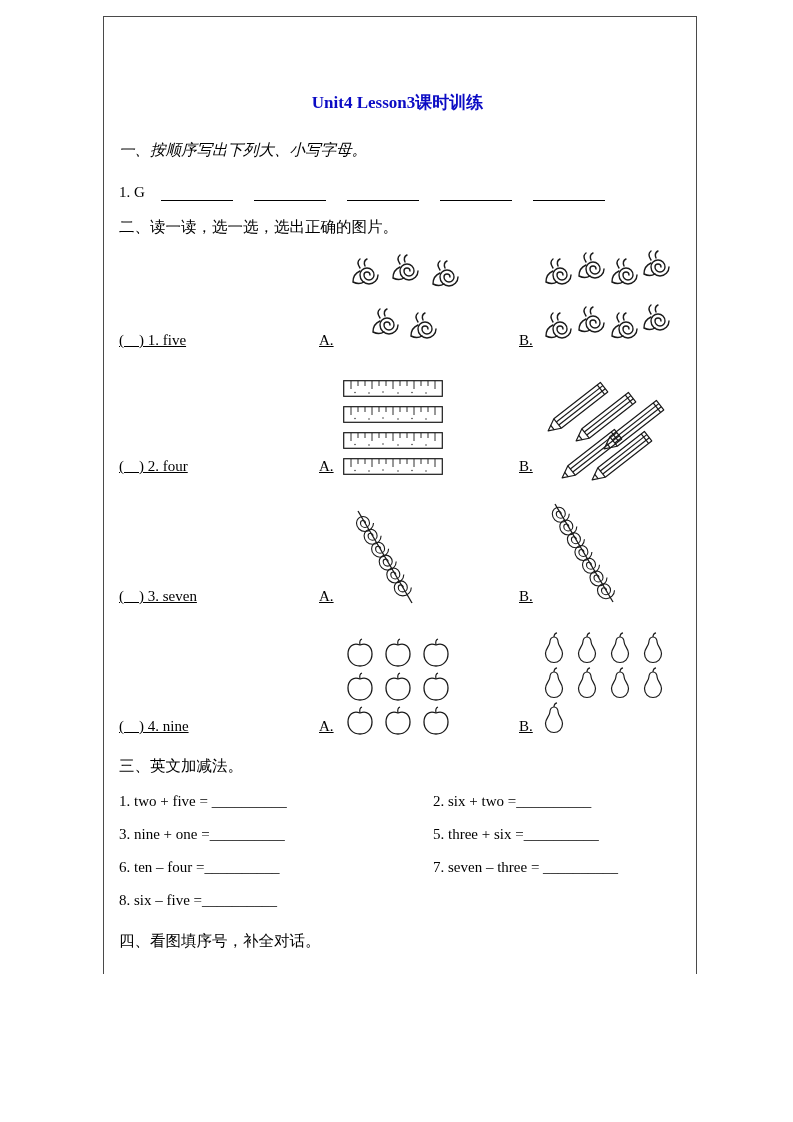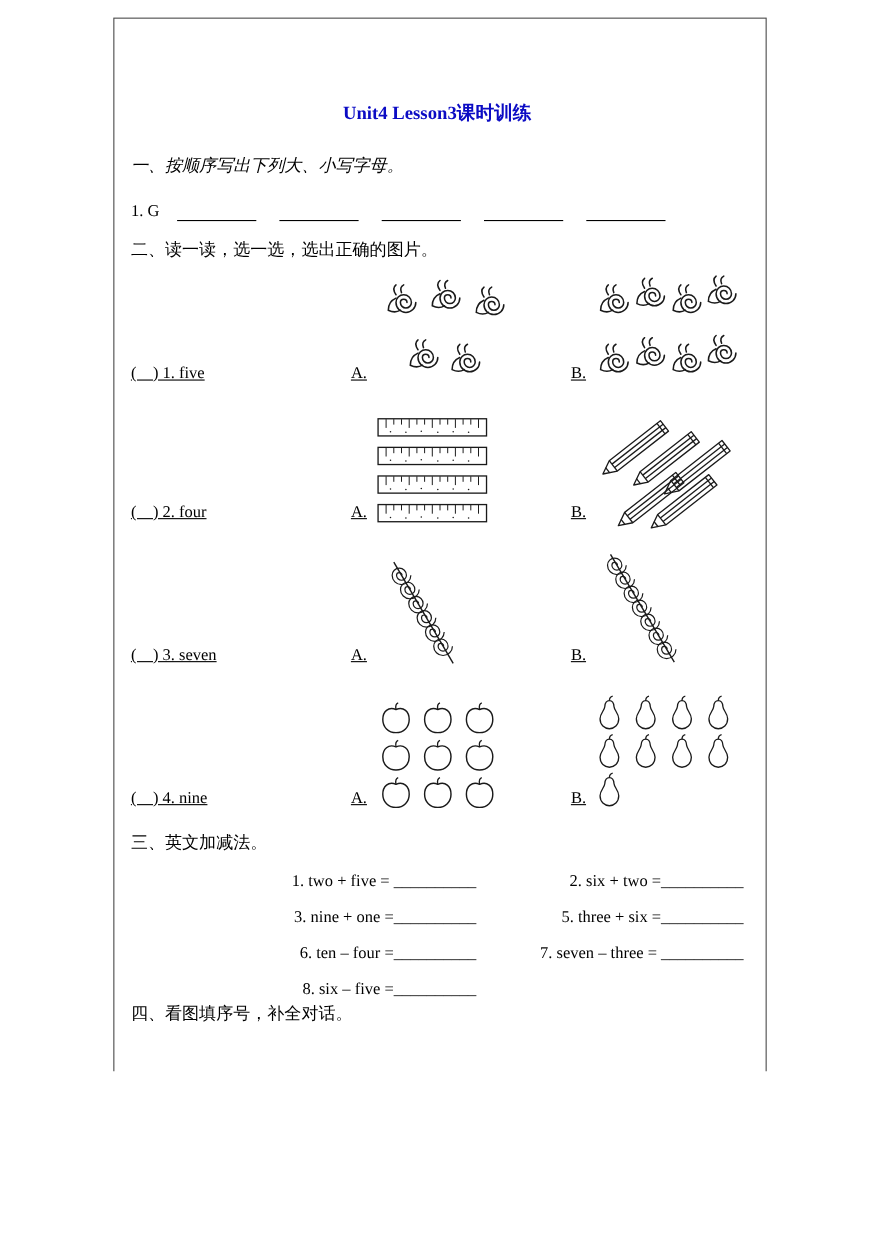--- a/index.html
+++ b/index.html
@@ -15,39 +15,39 @@
     padding:0 20px 0 15px;
   }
   .title {
     margin-top:74px; text-align:center;
     font-size:17px; font-weight:bold; color:#0b0bc4;
   }
   .heading { font-size:15.5px; }
   .h-s1 { margin-top:26px;font-style:italic; }
   .h-s2 { margin-top:16px; }
   .h-s3 { margin-top:20px; }
-  .h-s4 { }
+  .h-s4 { margin-top:20px; }
 
   .letter-line { margin-top:22px; display:flex; align-items:flex-end; }
   .letter-line .ll-label { margin-right:16px; line-height:18px; }
   .blank {
     display:inline-block; width:72px; height:17px;
     border-bottom:1.2px solid #000; margin-right:21px;
   }
 
   .q-row { display:grid; grid-template-columns:200px 200px 1fr; align-items:end;text-decoration:underline; }
   .q-first { margin-top:12px; }
   .q-next  { margin-top:26px; }
   .q-label { line-height:20px; }
   .opt { display:flex; align-items:flex-end; }
   .opt-letter { margin-right:8px; line-height:20px; }
   .opt svg { display:block; overflow:visible; }
 
   .s3-grid { display:grid; grid-template-columns:314px 1fr; margin-top:14px; row-gap:12px; }
-  .s3-item { line-height:21px; white-space:pre-wrap;text-align:right; }
+  .s3-item { line-height:21px; white-space:pre-wrap; }
 
   .opt-box {
     border:1.2px solid #000; margin-top:10px; margin-left:-6px; margin-right:-10px;
     padding:6px 12px; display:flex; gap:25px; white-space:nowrap; font-size:15px;
   }
 
   svg .ink { stroke:#1a1a1a; fill:none; }
 </style>
 </head>
 <body>

